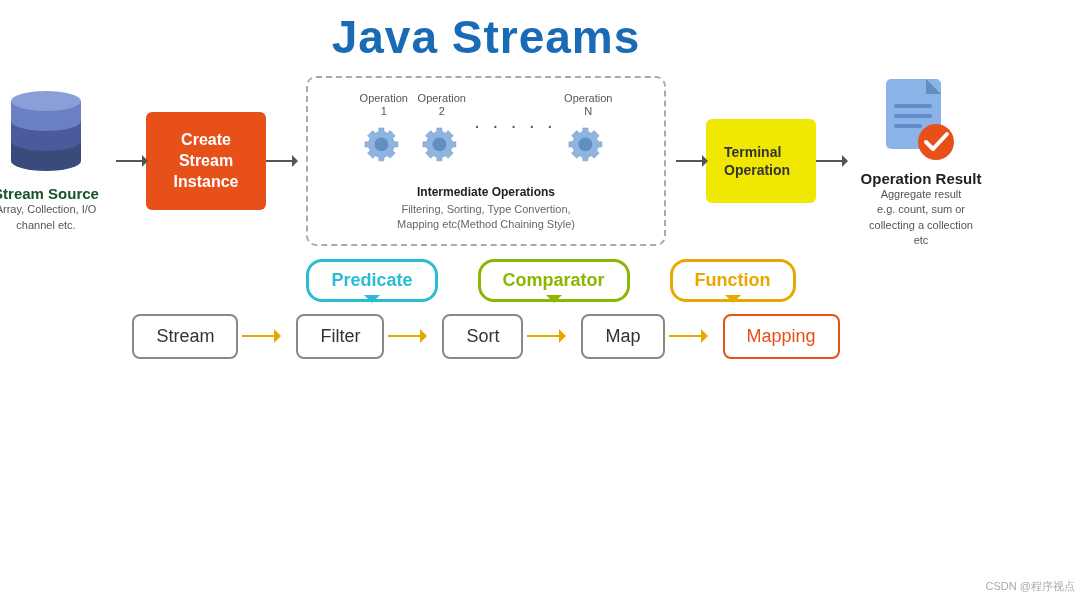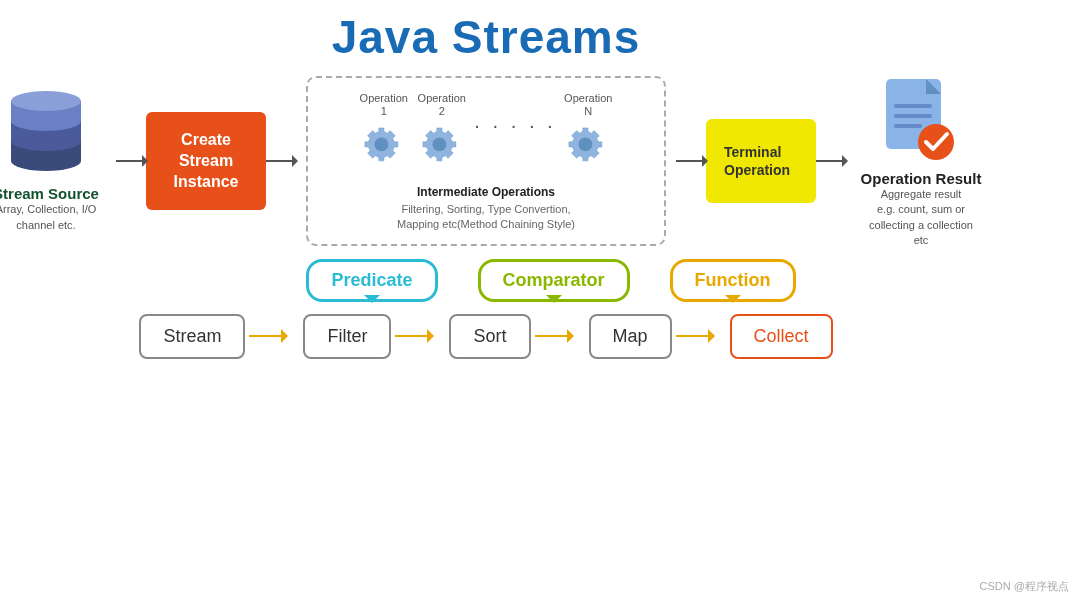--- a/index.html
+++ b/index.html
@@ -311,21 +311,21 @@
       position: absolute;
       right: -10px;
       top: -6px;
       border: 7px solid transparent;
       border-left-color: #e8a800;
     }
 
     .watermark {
       position: absolute;
       bottom: 8px;
-      right: 11px;
+      right: 5px;
       font-size: 11px;
       color: #aaa;
     }
   </style>
 </head>
 <body>
 
 <div class="main-container">
 
   <h1 class="title">Java Streams</h1>
@@ -444,20 +444,20 @@
       <div style="width:14px"></div>
       <div class="pipeline-item">Filter</div>
       <div class="pipeline-arrow"></div>
       <div style="width:14px"></div>
       <div class="pipeline-item">Sort</div>
       <div class="pipeline-arrow"></div>
       <div style="width:14px"></div>
       <div class="pipeline-item">Map</div>
       <div class="pipeline-arrow"></div>
       <div style="width:14px"></div>
-      <div class="pipeline-item pipeline-item-collect">Collect</div>
+      <div class="pipeline-item pipeline-item-collect">Mapping</div>
     </div>
 
   </div>
 
 </div>
 
 <div class="watermark">CSDN @程序视点</div>
 
 </body></html>

